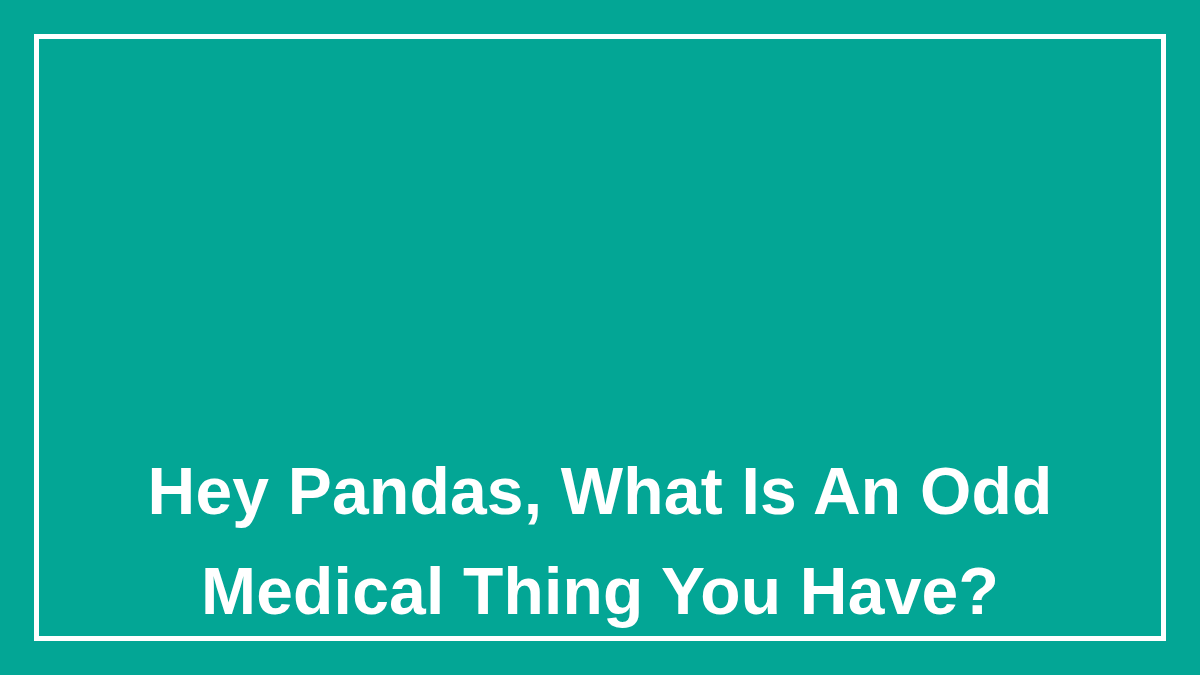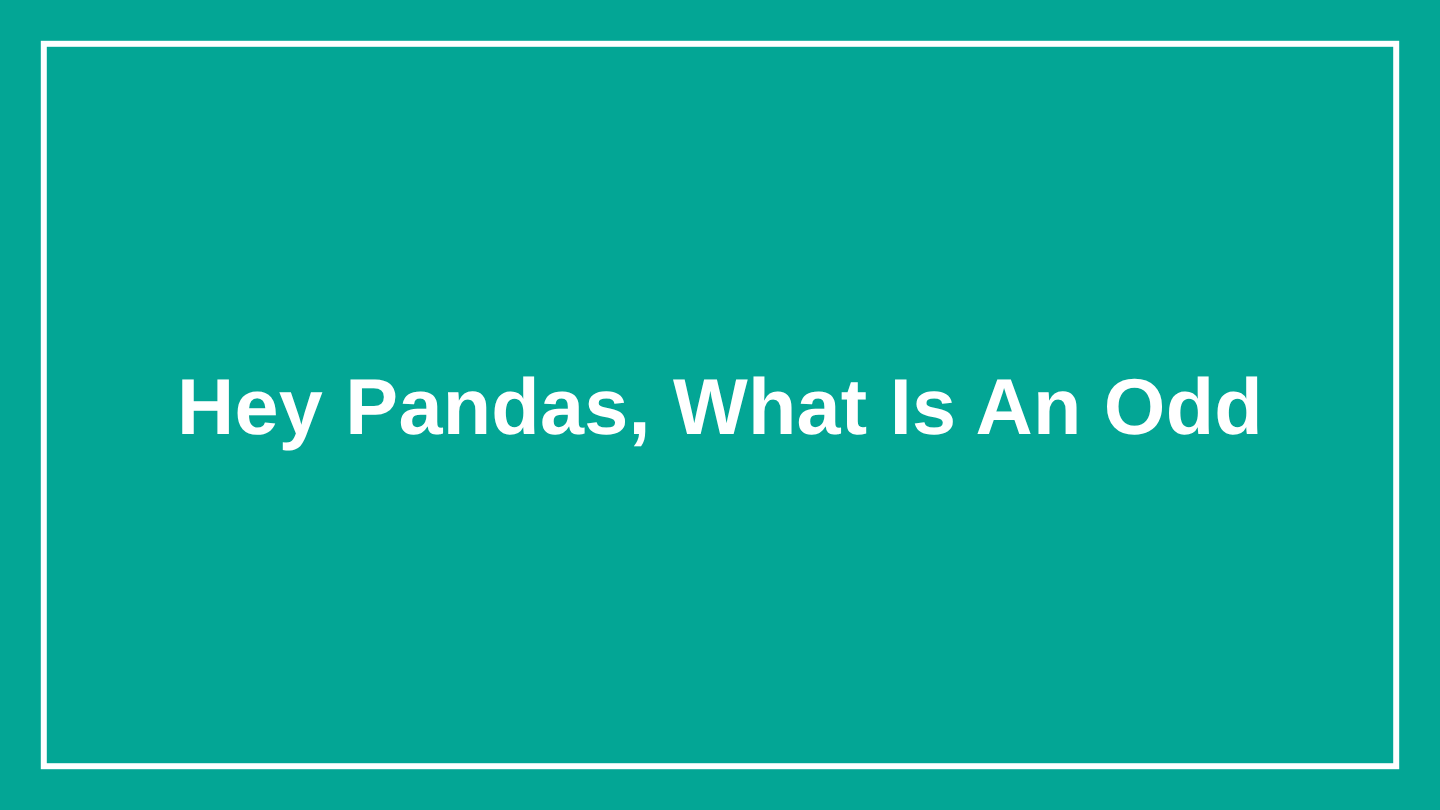--- a/index.html
+++ b/index.html
@@ -32,28 +32,28 @@
     width: 1132px;   
     height: 607px;   
     border: 5px solid #ffffff;
     box-sizing: border-box;
     pointer-events: none;
   }
 
   .content {
     position: absolute;
     left: 34px;
-    top: 34px;
+    top: 20px;
     width: 1132px;
     height: 632px;
     box-sizing: border-box;
     display: flex;
     flex-direction: column;
     align-items: center;
-    justify-content: center;
+    justify-content: flex-end;
     padding: 0 46px;
   }
 
   .headline {
     margin: 0;
     color: #ffffff;
     font-family: "Liberation Sans", sans-serif;
     font-size: 66px;
     font-weight: bold;
     line-height: 100px;
@@ -72,16 +72,17 @@
 </head>
 <body>
 
 <div class="card">
 
   <div class="frame"></div>
 
   <div class="content">
     <h1 class="headline">
       <span class="line">Hey Pandas, What Is An Odd</span>
+      <span class="line">Medical Thing You Have?</span>
     </h1>
   </div>
 
 </div>
 
 </body></html>

